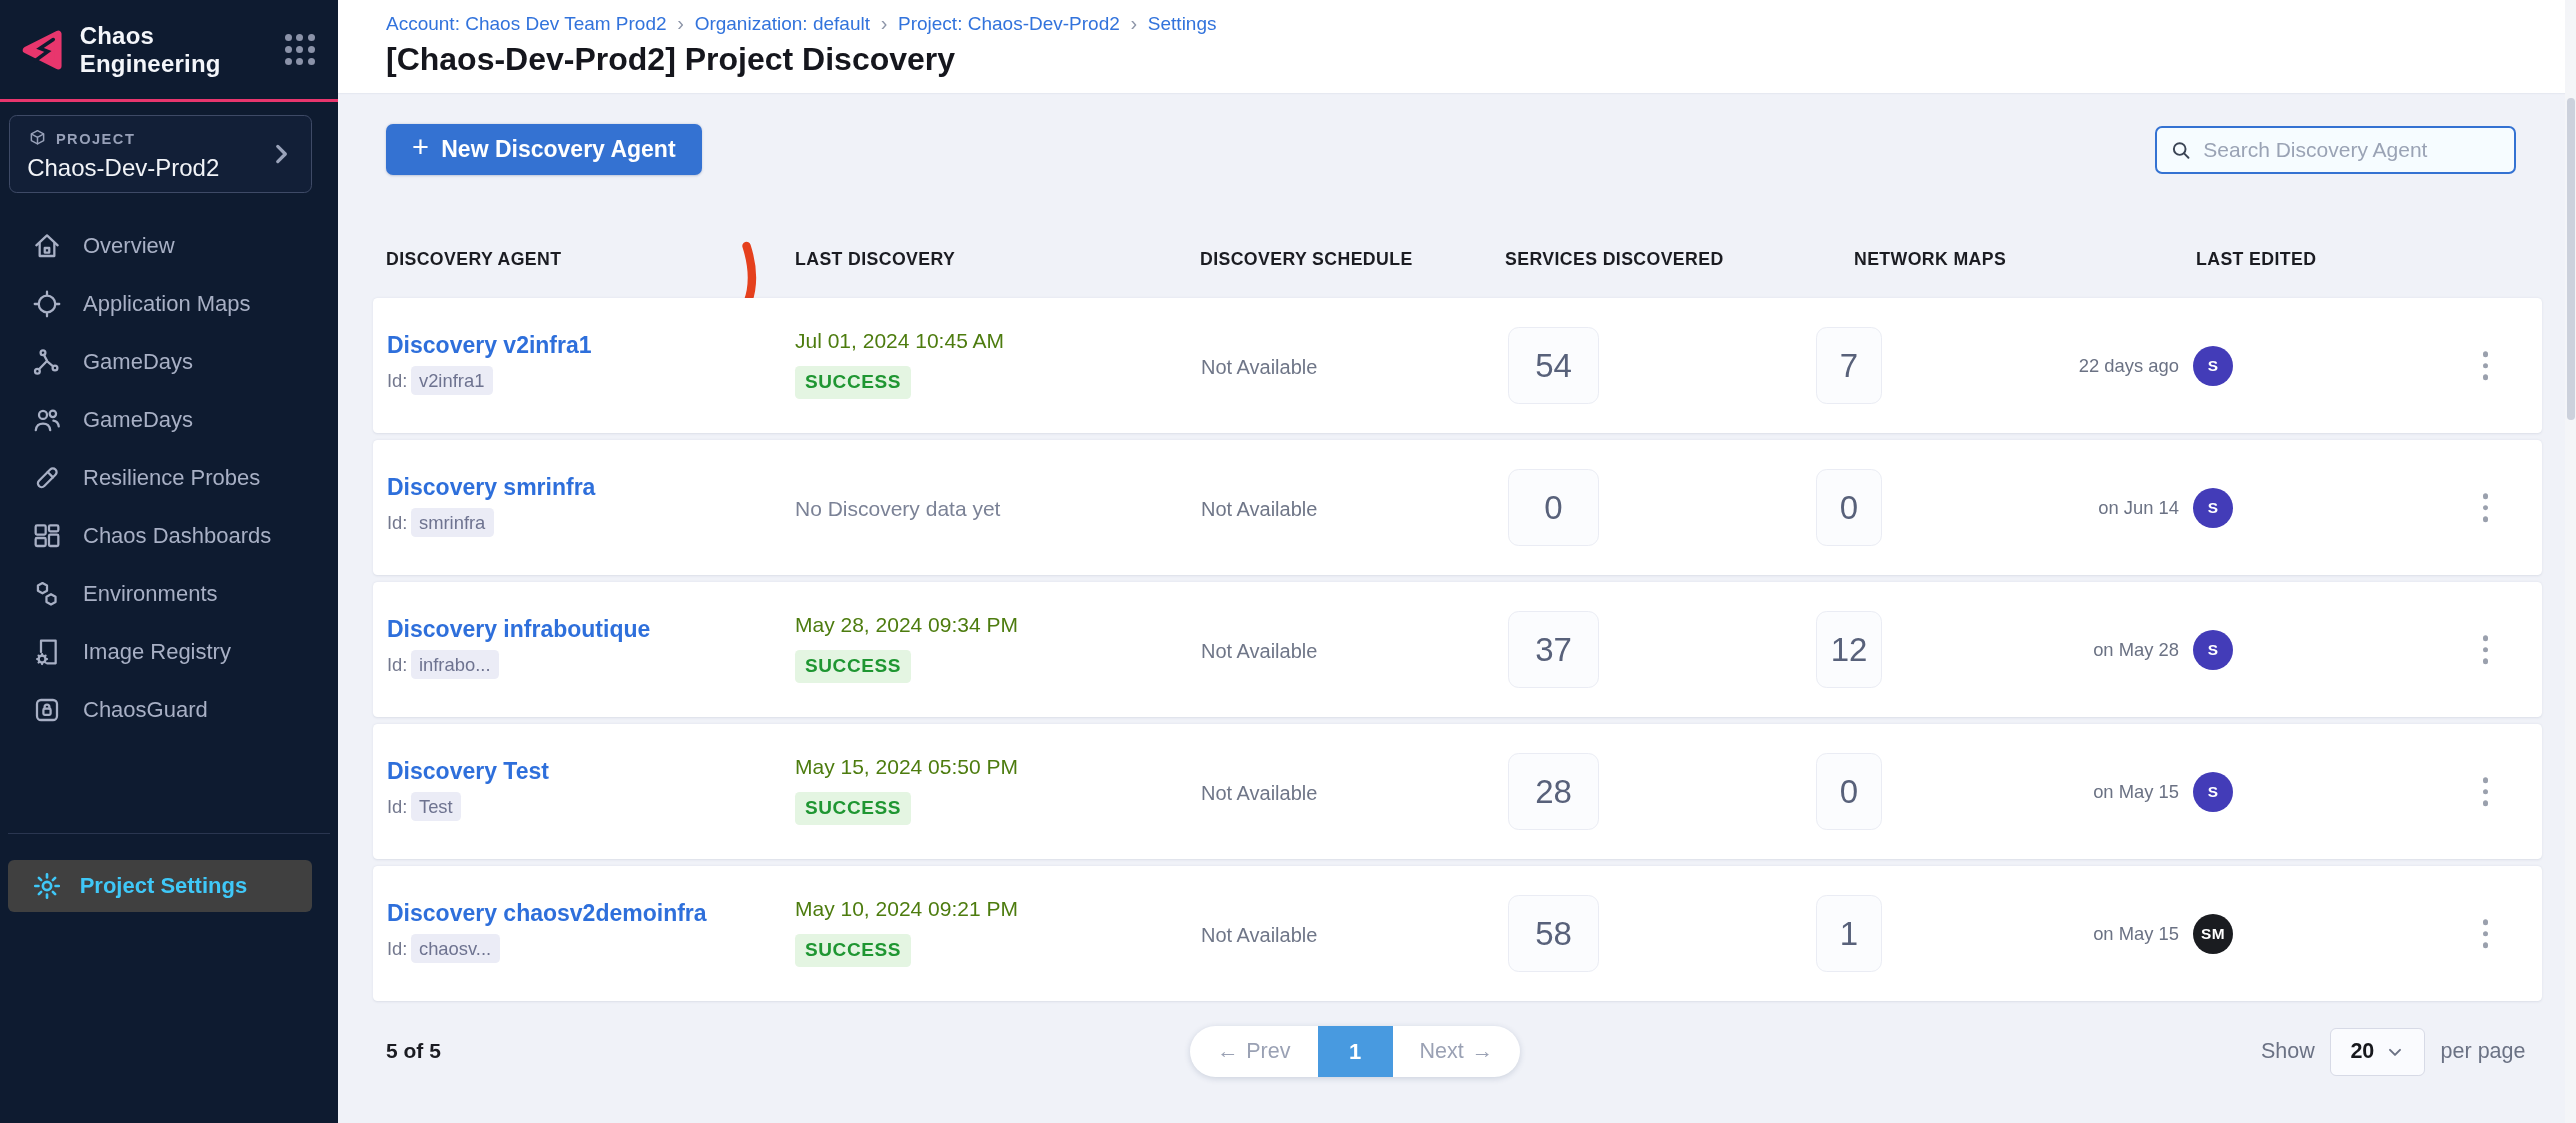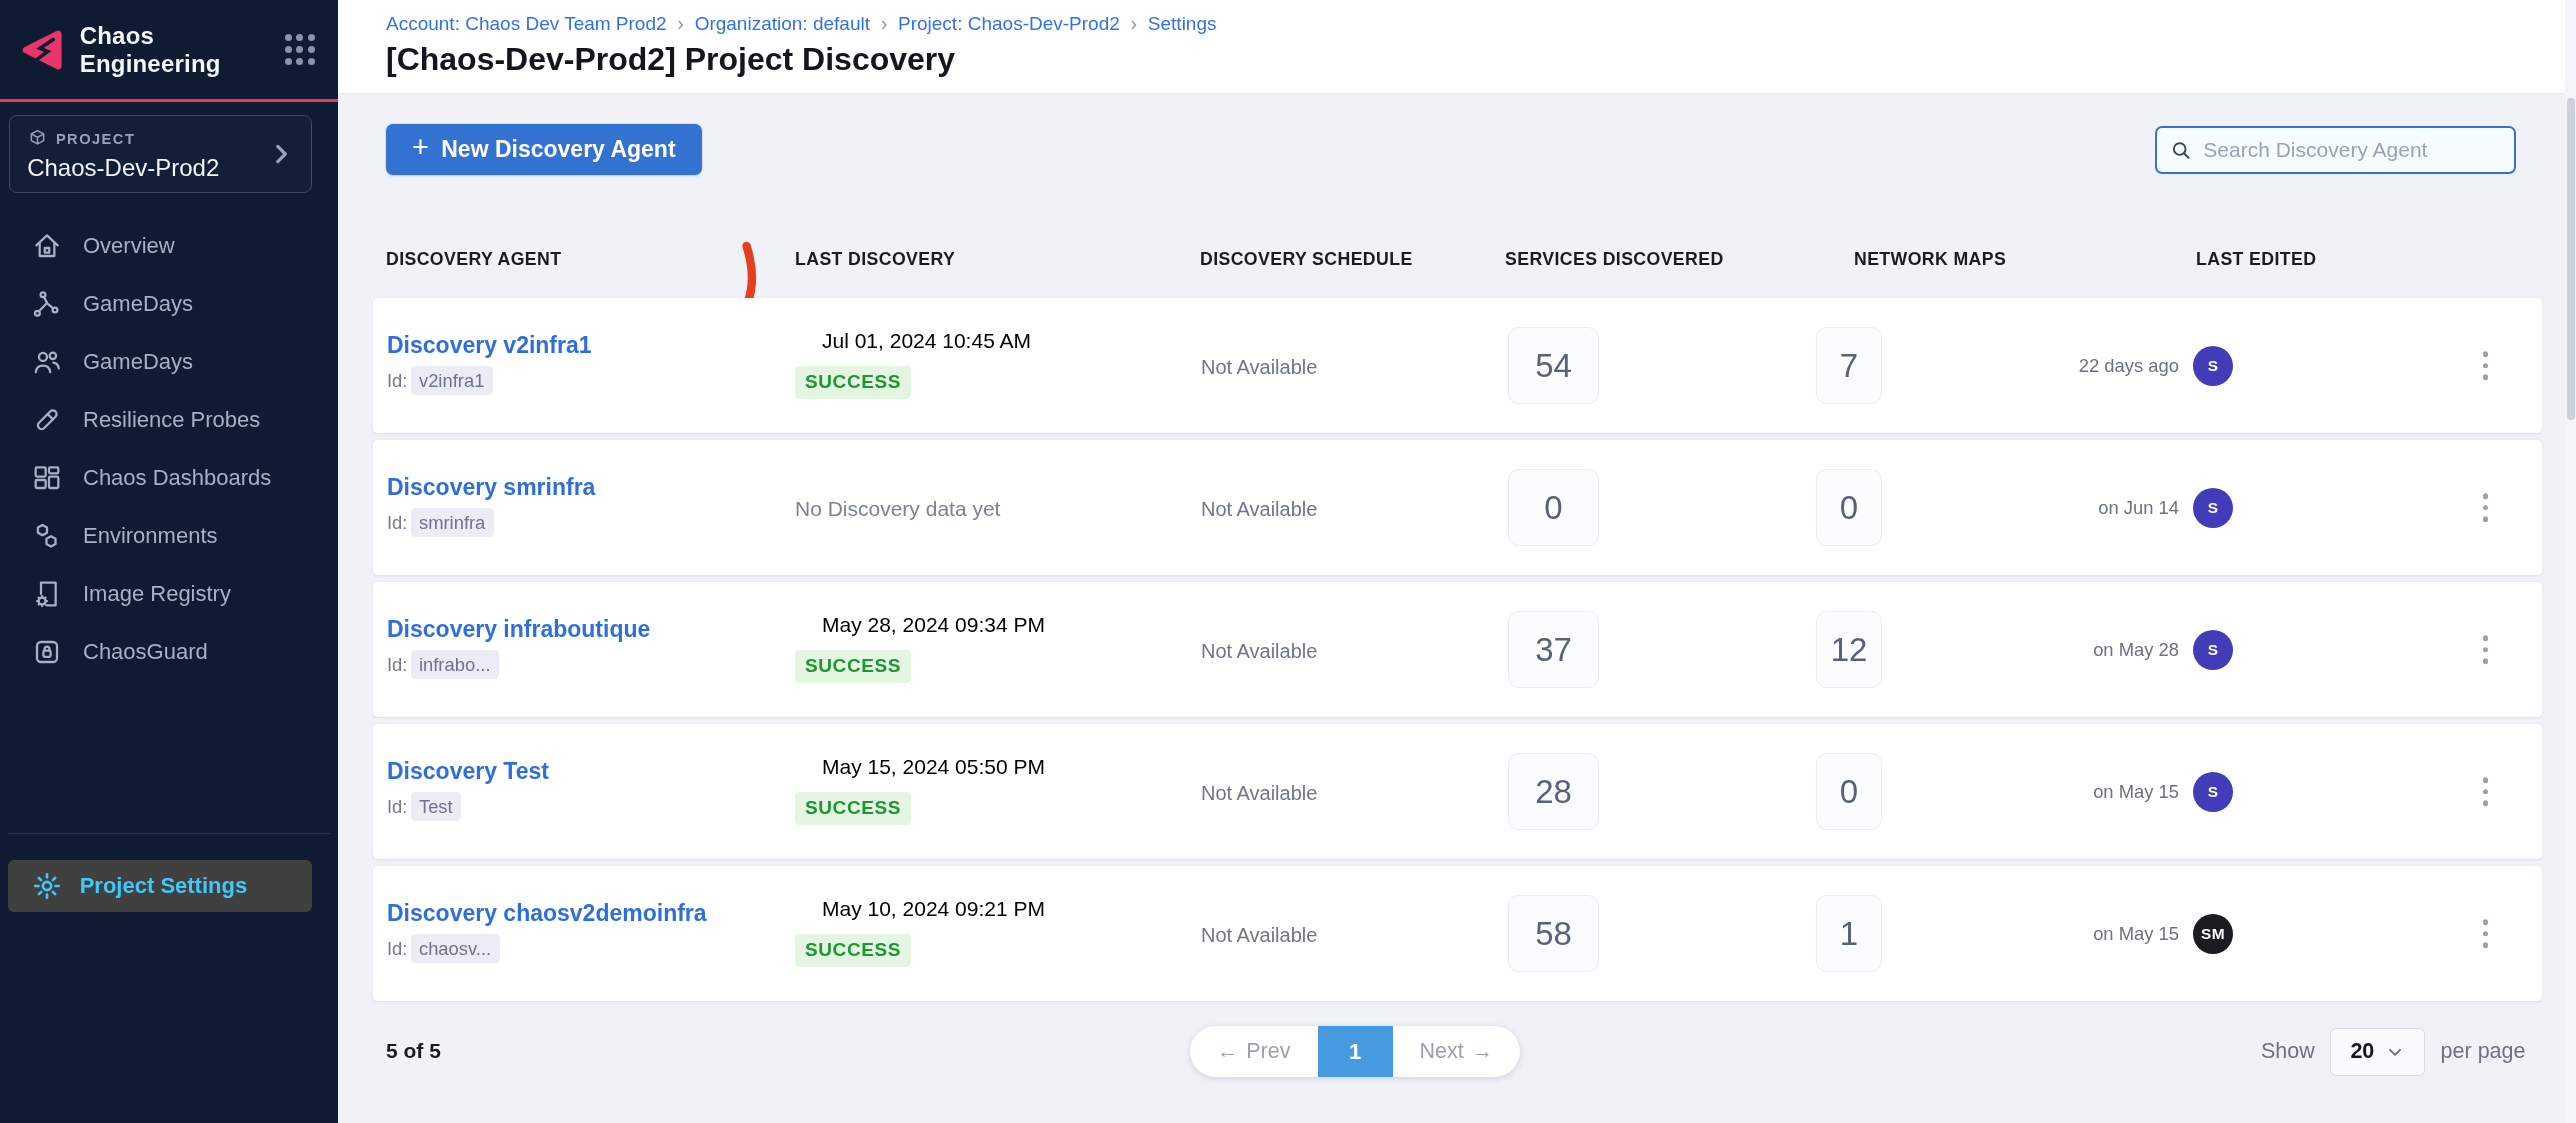--- a/index.html
+++ b/index.html
@@ -50,21 +50,21 @@
   .thead span { position:absolute; top:154px; font-size:17.7px; font-weight:700; color:#1b1c22; letter-spacing:0.4px; }
   .th-agent { left:48px; } .th-last { left:457px; } .th-sched { left:862px; }
   .th-serv { left:1167px; } .th-maps { left:1516px; } .th-edit { left:1858px; }
 
   .rows { position:absolute; left:35px; top:203px; width:2169px; }
   .trow { position:relative; width:2169px; height:135px; background:#ffffff; border-radius:4.6px;
     box-shadow:0 0.8px 2.3px rgba(40,60,100,.10); margin-bottom:7px; }
   .agent-link { position:absolute; left:14px; top:34px; font-size:23px; font-weight:700; color:#2e6fdb; cursor:pointer; }
   .id-line { position:absolute; left:14px; top:72px; font-size:18.4px; color:#73788e; }
   .id-pill { background:#ebecf6; border-radius:4.6px; padding:3.8px 8.4px; margin-left:3.1px; color:#6e7390; }
-  .ld-date { position:absolute; left:422px; top:31px; font-size:21px; color:#000000;margin-left:27px; }
+  .ld-date { position:absolute; left:422px; top:31px; font-size:21px; color:#4d7c0f; }
   .ld-badge { position:absolute; left:422px; top:68px; font-size:19px; font-weight:700; letter-spacing:0.6px;
     color:#1f9632; background:#e4f5e2; border-radius:4.6px; padding:5.4px 10px; }
   .ld-empty { position:absolute; left:422px; top:57px; font-size:21px; color:#7b8296; }
   .sched { position:absolute; left:828px; top:58px; font-size:20px; color:#6f7688; }
   .numcard { position:absolute; top:29px; height:77px; background:#fbfcfe; border:1.5px solid #eaecf4; border-radius:10.7px;
     display:flex; align-items:center; justify-content:center; font-size:33px; color:#58617a; }
   .numcard.serv { left:1135px; width:91px; }
   .numcard.maps { left:1443px; width:66px; }
   .edited-wrap { position:absolute; left:1597px; top:0; width:263px; height:100%; display:flex; align-items:center; justify-content:flex-end; gap:14px; }
   .edited-text { font-size:18.4px; color:#6b7284; }
@@ -133,20 +133,27 @@
       <div class="menu-item">
         <svg class="sicon" viewBox="0 0 24 24">
             <path d="M4 11.5L12 4l8 7.5"></path>
             <path d="M6.5 10v9.5h11V10"></path>
             <rect x="10.3" y="13.5" width="3.4" height="3.4"></rect>
           </svg>
         <span class="lbl">Overview</span>
       </div>
       <div class="menu-item">
         <svg class="sicon" viewBox="0 0 24 24">
+            <circle cx="12" cy="12" r="6.2"></circle>
+            <path d="M12 2.8v2.6M12 18.6v2.6M2.8 12h2.6M18.6 12h2.6"></path>
+          </svg>
+        <span class="lbl">Application Maps</span>
+      </div>
+      <div class="menu-item">
+        <svg class="sicon" viewBox="0 0 24 24">
             <circle cx="9" cy="5" r="1.8"></circle>
             <circle cx="4.8" cy="19" r="1.8"></circle>
             <circle cx="18" cy="16.5" r="1.8"></circle>
             <path d="M9.6 6.6l2.4 4.4M11.6 11.6l-5.6 5.8M12.4 11.8l4.2 3.4"></path>
           </svg>
         <span class="lbl">GameDays</span>
       </div>
       <div class="menu-item">
         <svg class="sicon" viewBox="0 0 24 24">
             <circle cx="9" cy="8.2" r="3"></circle>

